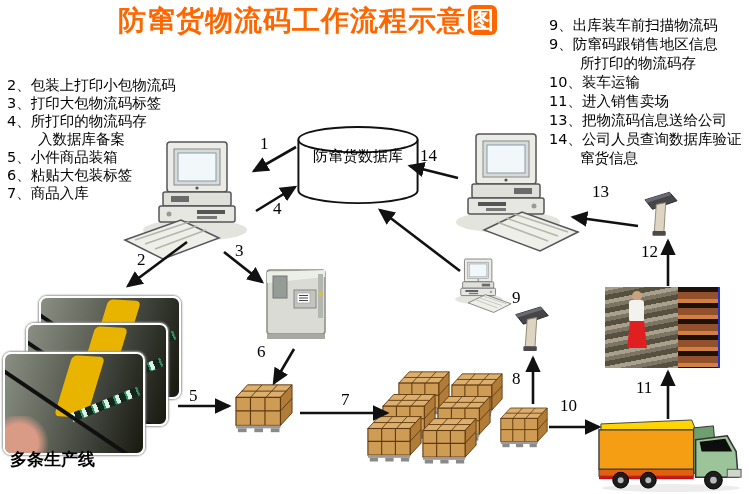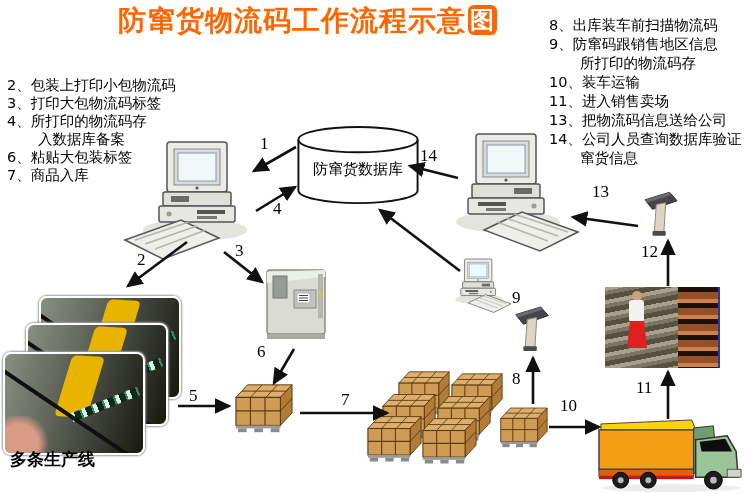--- a/index.html
+++ b/index.html
@@ -13,21 +13,21 @@
   
   .steplist{position:absolute;margin:0;padding:0;list-style:none;font-size:14.5px;}
   .steplist li{white-space:nowrap;}
   .list-left{left:7px;top:76px;line-height:18px;}
   .list-right{left:549px;top:16px;line-height:19px;}
   .steplist li.cont{padding-left:31px;}
   
   .node{position:absolute;}
   .flip{transform:scaleX(-1);}
   
-  .db-label{position:absolute;left:294px;top:160px;width:128px;text-align:center;
+  .db-label{position:absolute;left:294px;top:147px;width:128px;text-align:center;
             font-size:15px;color:#000;}
   
   .num{position:absolute;font-family:"Liberation Serif","DejaVu Serif",serif;
        font-size:17px;color:#000;}
   
   .prodphoto{position:absolute;width:138px;height:99px;border:2px solid #fff;border-radius:8px;
      box-shadow:0 0 2px 1px #9a9a9a;overflow:hidden;
      background:linear-gradient(105deg,#8a8f83 0%,#63675c 35%,#3a3d35 70%,#17190f 100%);}
   .prodphoto .yellowpart{position:absolute;left:42%;top:2%;width:24%;height:62%;
      background:#e8b400;transform:skewX(-14deg) rotate(3deg);border-radius:5px;}
@@ -140,26 +140,27 @@
 
   <div class="title">
     <span>防窜货物流码工作流程示意</span><span class="badge">图</span>
   </div>
 
   <ul class="steplist list-left">
     <li>2、包装上打印小包物流码</li>
     <li>3、打印大包物流码标签</li>
     <li>4、所打印的物流码存</li>
     <li class="cont">入数据库备案</li>
+    <li>5、小件商品装箱</li>
     <li>6、粘贴大包装标签</li>
     <li>7、商品入库</li>
   </ul>
 
   <ul class="steplist list-right">
-    <li>8、出库装车前扫描物流码</li>
+    <li>9、出库装车前扫描物流码</li>
     <li>9、防窜码跟销售地区信息</li>
     <li class="cont">所打印的物流码存</li>
     <li>10、装车运输</li>
     <li>11、进入销售卖场</li>
     <li>13、把物流码信息送给公司</li>
     <li>14、公司人员查询数据库验证</li>
     <li class="cont">窜货信息</li>
   </ul>
 
   <svg class="node" style="left:294px;top:124px" width="128" height="84">

